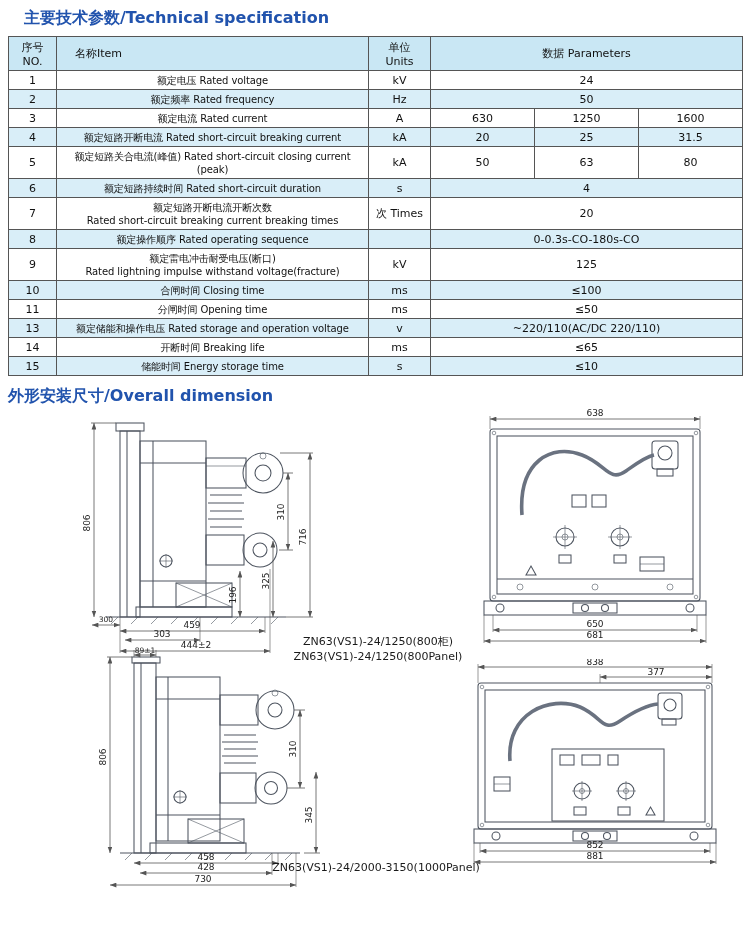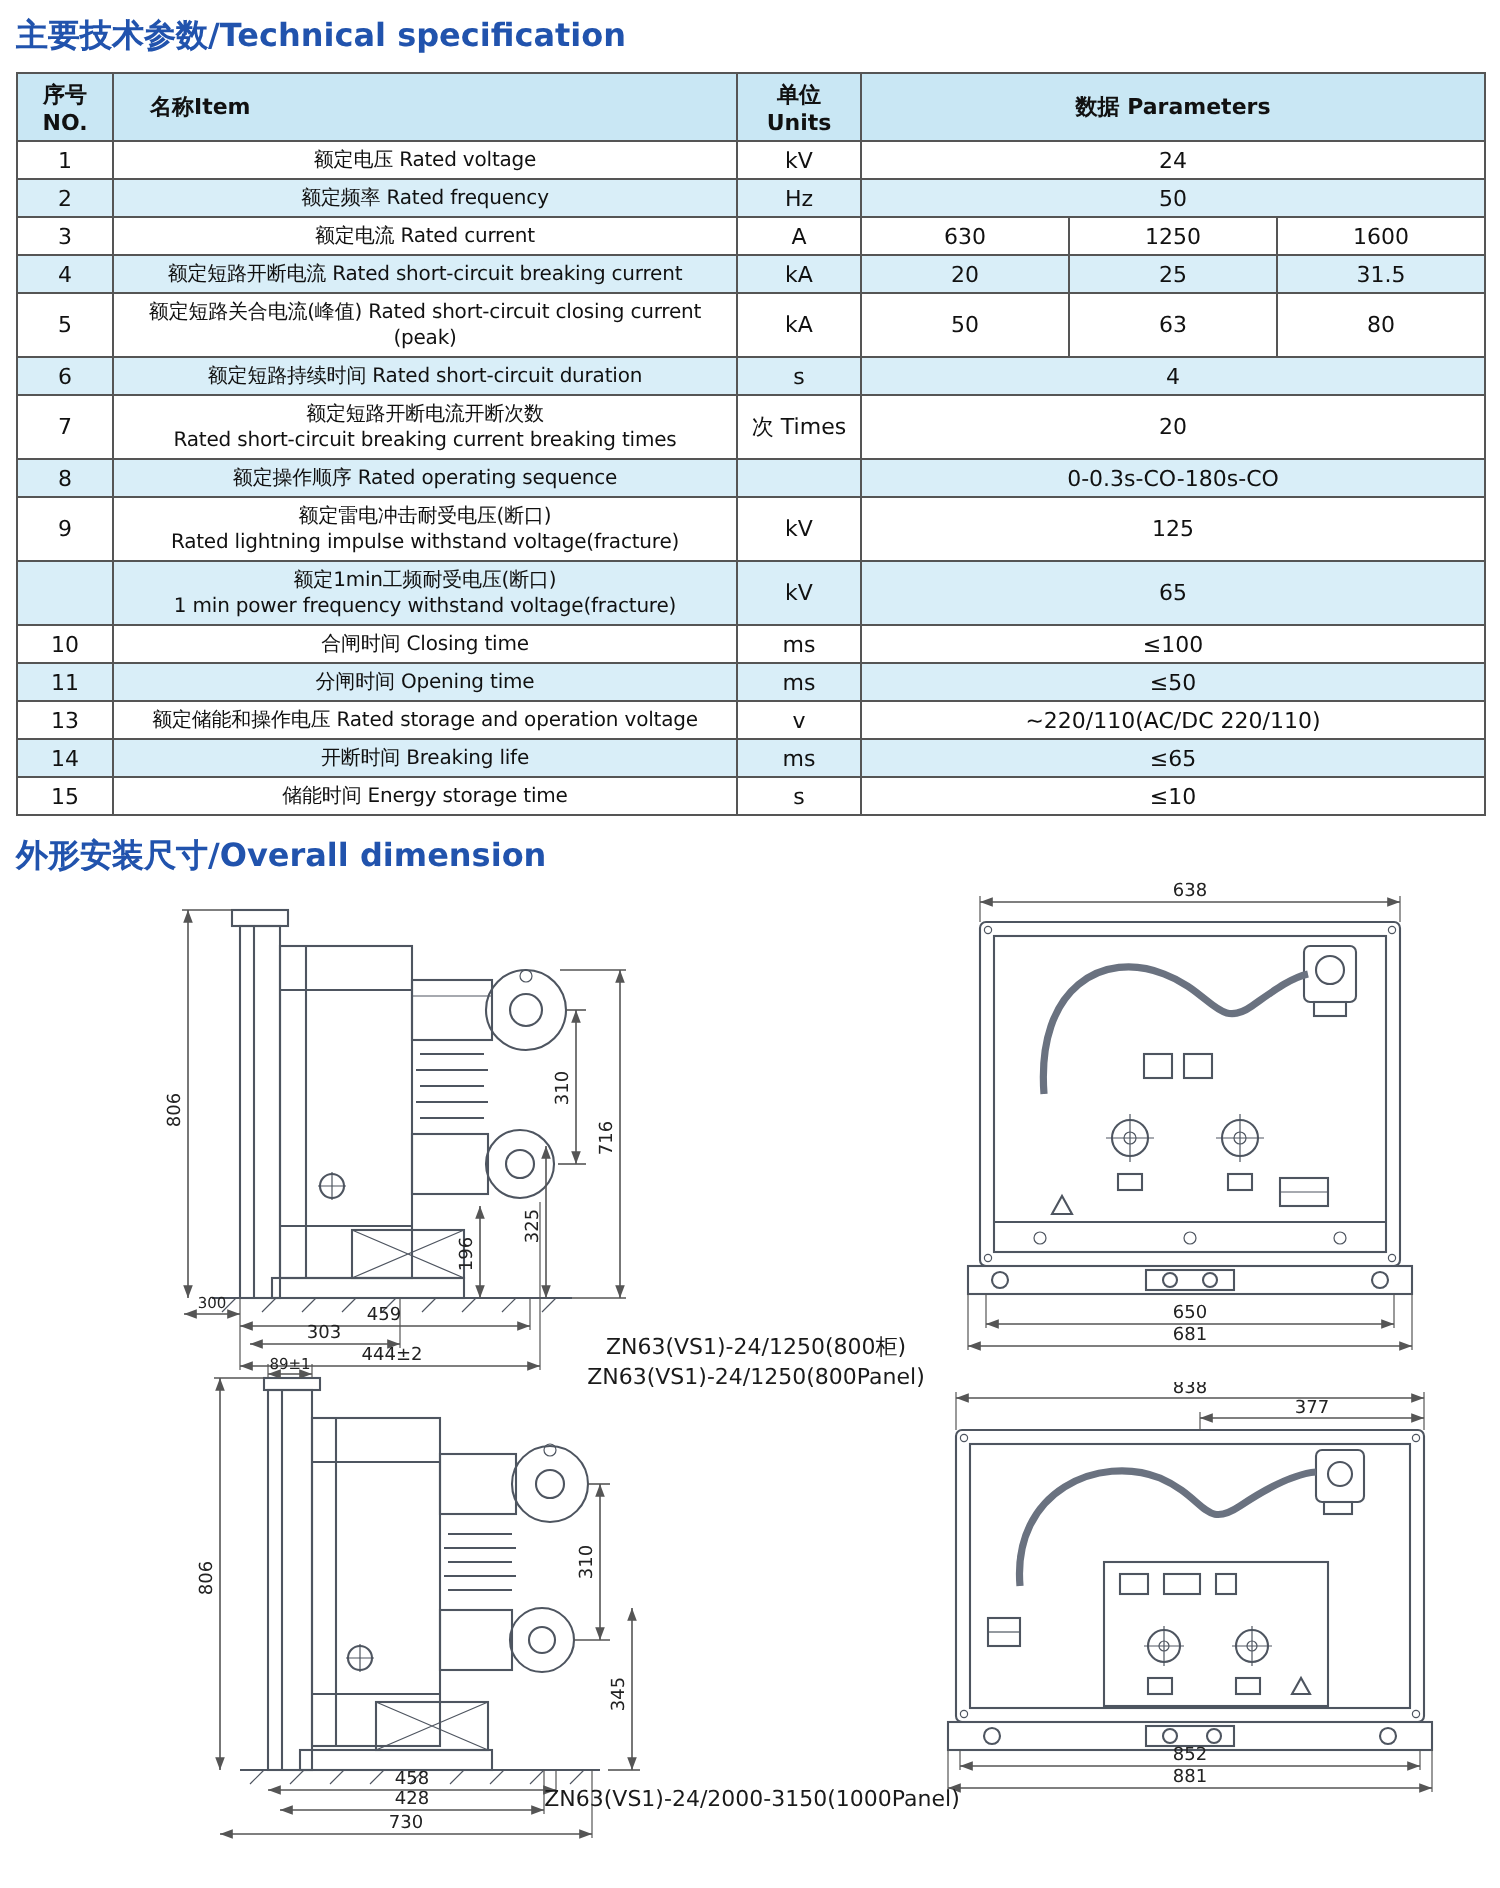--- a/index.html
+++ b/index.html
@@ -1,25 +1,25 @@
 <!DOCTYPE html>
 <html><head>
 <meta charset="utf-8">
 <style>
   *{box-sizing:border-box}
   html,body{margin:0;padding:0}
   body{width:750px;height:944px;background:#fff;overflow:hidden;
        font-family:"DejaVu Sans","Liberation Sans",sans-serif;color:#111}
   .wrap{padding:6px 8px 0 8px}
-  .sec-title{color:#2153ad;font-size:16px;font-weight:600;margin:2px 0 7px 0}
+  .sec-title{color:#2153ad;font-size:16px;font-weight:600;margin:2px 0 7px 16px}
   .sec-title.second{margin:10px 0 0 0}
   table.spec{border-collapse:collapse;table-layout:fixed;width:734px}
   .spec th,.spec td{border:1px solid #555;font-size:11px;padding:2.5px 5px;
        text-align:center;vertical-align:middle;overflow:hidden}
-  .spec thead th{background:#c9e7f4;font-weight:700;height:20px}
+  .spec thead th{background:#c9e7f4;font-weight:400;height:20px}
   .spec thead th.h-item{text-align:left;padding-left:18px}
   .spec tbody tr:nth-child(even) td{background:#d9eef8}
   .spec td.item{text-align:center;font-size:10px;white-space:pre-line;line-height:1.3;letter-spacing:-0.1px}
   #drawings{position:relative;height:478px;margin-top:2px}
   .drw{position:absolute}
   svg .ln *{stroke:#4e5560;stroke-width:1.05;fill:none}
   svg .thin{stroke-width:0.6 !important}
   svg .cable{stroke-width:3.6 !important;stroke:#6a7280 !important;fill:none !important}
   svg .dim line{stroke:#555;stroke-width:0.8;fill:none}
   svg text{font-size:9px;fill:#222;text-anchor:middle;
@@ -106,27 +106,20 @@
         <td class="item">额定操作顺序 Rated operating sequence</td>
         <td></td>
         <td colspan="3">0-0.3s-CO-180s-CO</td>
       </tr>
       <tr>
         <td>9</td>
         <td class="item">额定雷电冲击耐受电压(断口)
 Rated lightning impulse withstand voltage(fracture)</td>
         <td>kV</td>
         <td colspan="3">125</td>
-      </tr>
-      <tr>
-        <td></td>
-        <td class="item">额定1min工频耐受电压(断口)
-1 min power frequency withstand voltage(fracture)</td>
-        <td>kV</td>
-        <td colspan="3">65</td>
       </tr>
       <tr>
         <td>10</td>
         <td class="item">合闸时间 Closing time</td>
         <td>ms</td>
         <td colspan="3">≤100</td>
       </tr>
       <tr>
         <td>11</td>
         <td class="item">分闸时间 Opening time</td>

